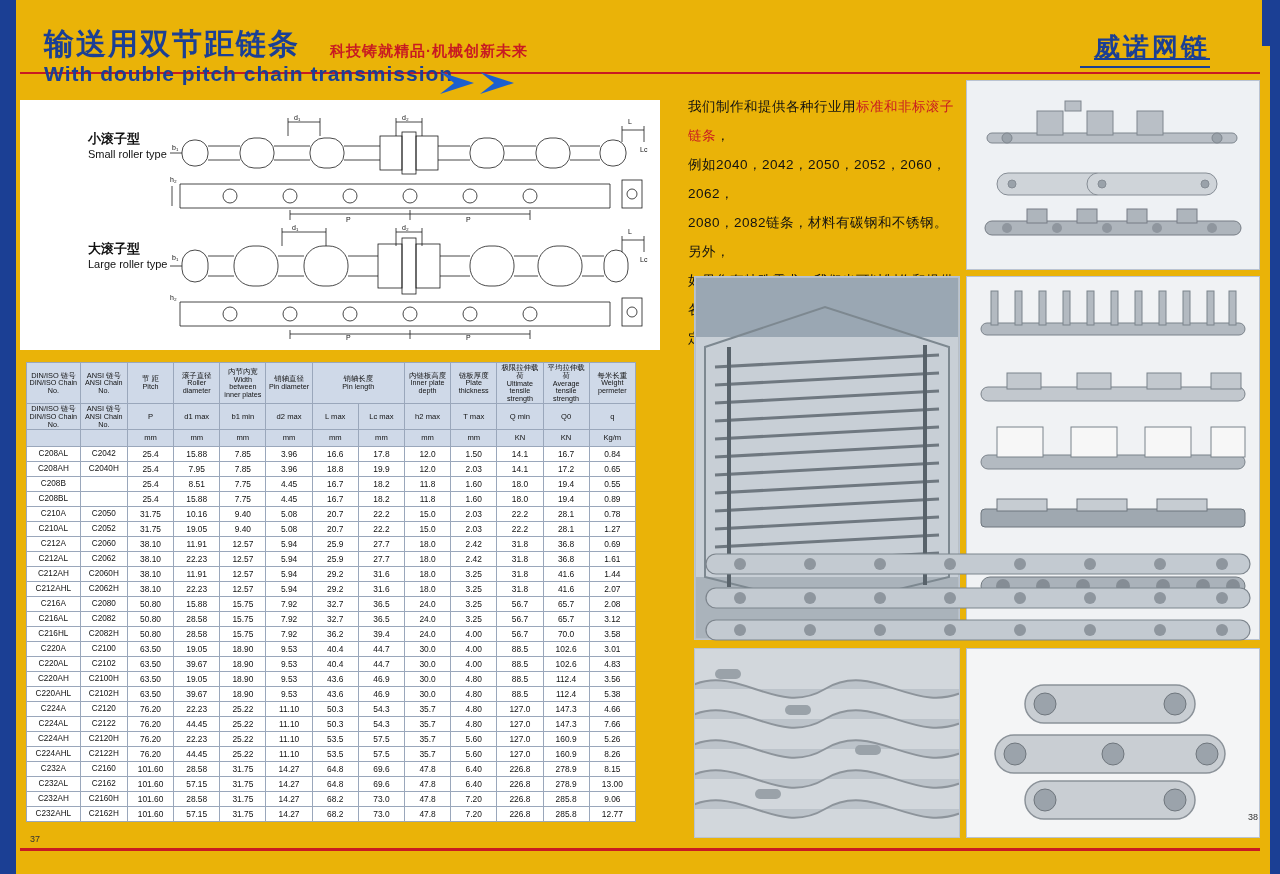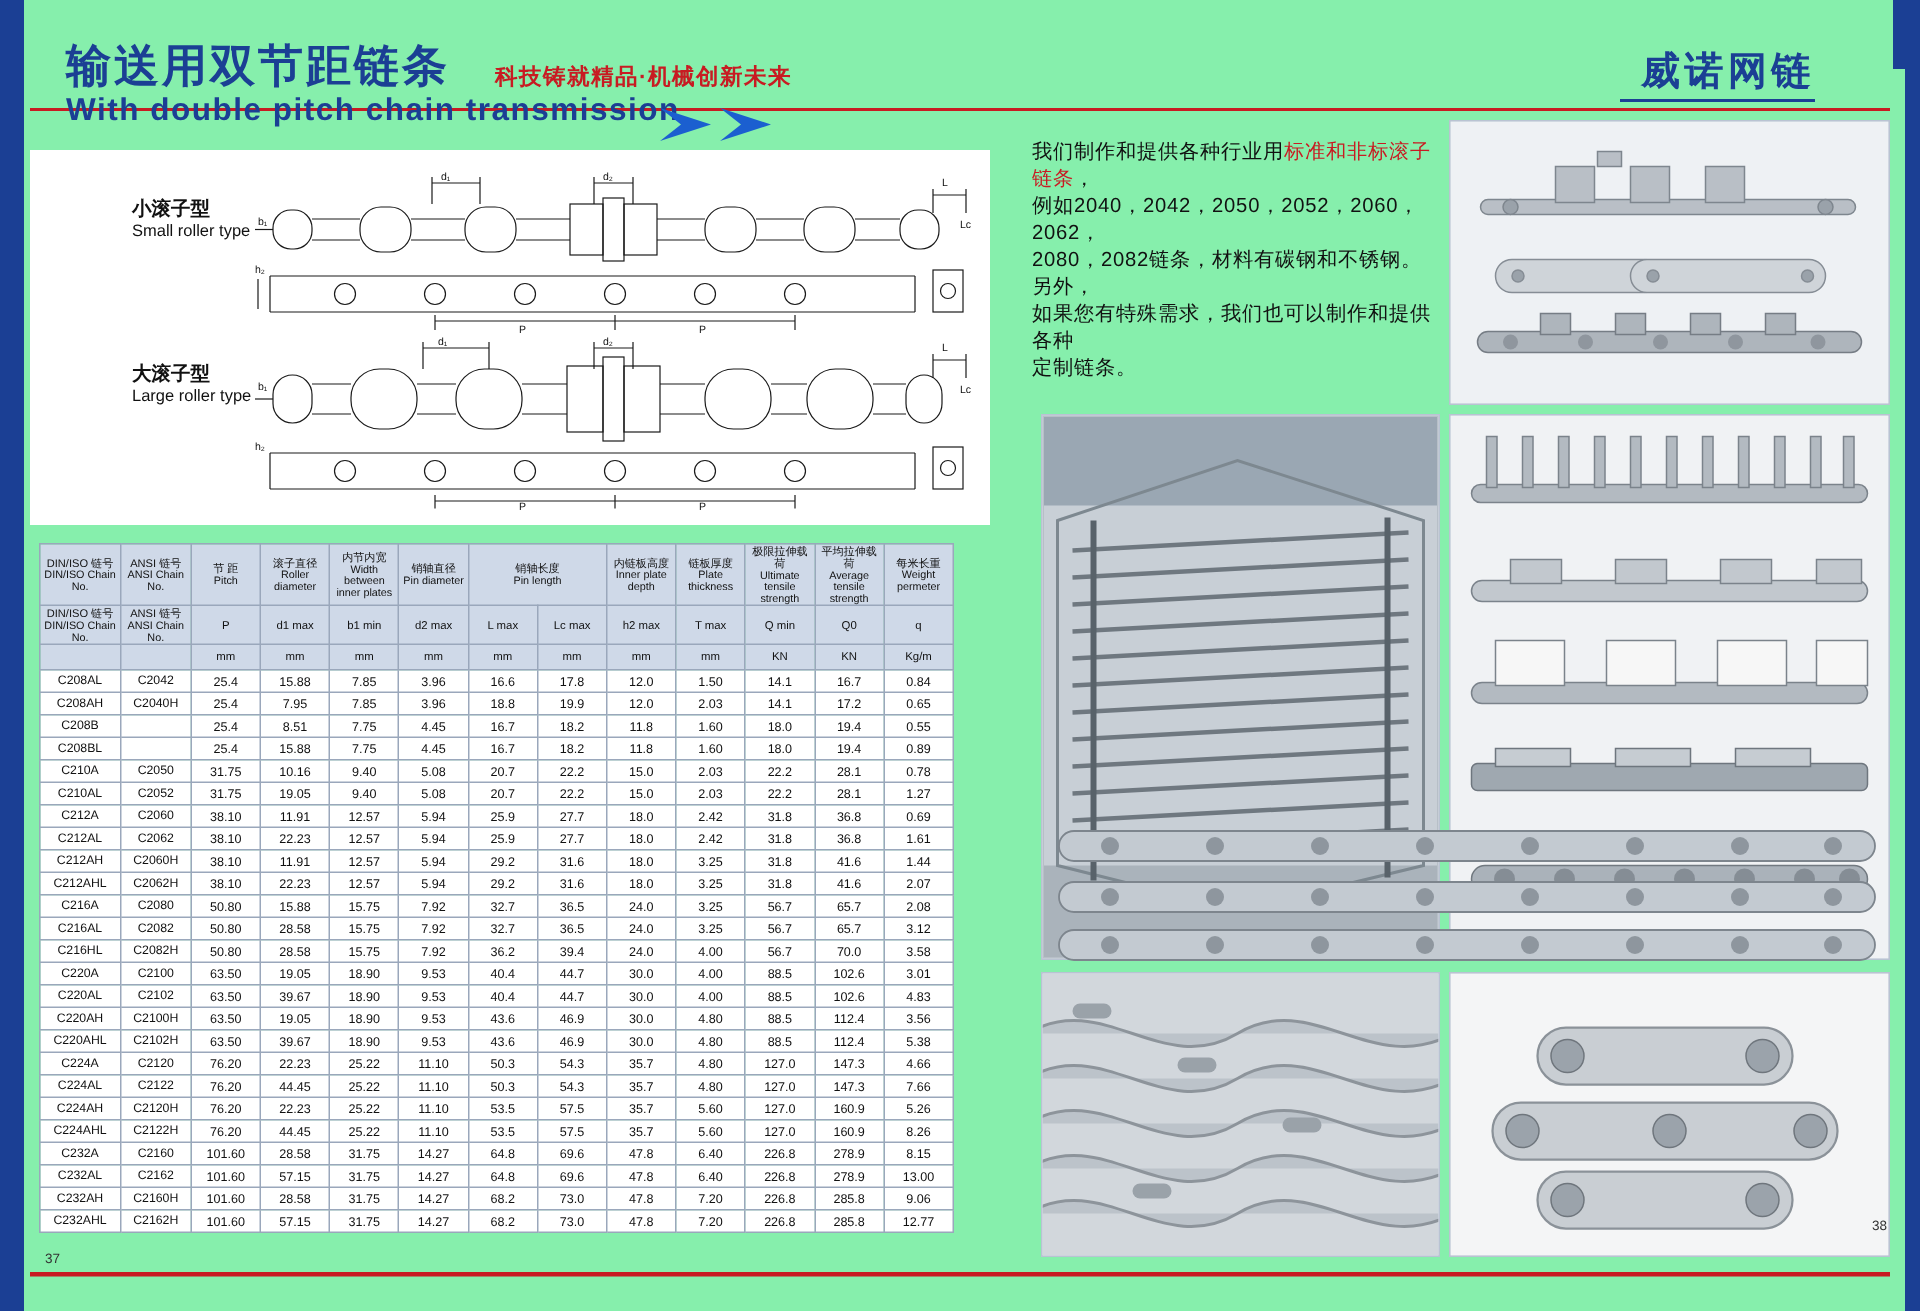--- a/index.html
+++ b/index.html
@@ -6,21 +6,21 @@
   body{
     width:1280px;height:874px;
     background:#ffffff;
     font-family:"Liberation Sans", sans-serif;
     position:relative;
     overflow:hidden;
   }
   
   .page{
     position:absolute;inset:0;
-    background:#86efac;
+    background:#eab308;
   }
   .left-blue-bar{
     position:absolute;left:0;top:0;width:16px;height:874px;
     background:#1b3f94;
   }
   .red-line-top{
     position:absolute;left:20px;top:72px;width:1240px;height:2px;
     background:#c81b22;
   }
   .red-line-bottom{
@@ -45,21 +45,21 @@
   }
   .hdr-slogan{
     position:absolute;left:330px;top:42px;
     font-size:15px;font-weight:bold;color:#c81b22;letter-spacing:1px;
   }
   .arrows{
     position:absolute;left:440px;top:68px;width:100px;height:30px;
   }
   .brand{
     position:absolute;right:70px;top:30px;
-    font-size:26px;font-weight:bold;color:#1b3f94;letter-spacing:3px;
+    font-size:26px;font-weight:bold;color:#1b3f94;letter-spacing:3px;text-decoration:underline;
   }
   .brand-underline{
     position:absolute;right:70px;top:66px;width:130px;height:2px;background:#1b3f94;
   }
 
   
   .draw-area{
     position:absolute;left:20px;top:100px;width:640px;height:250px;
     background:#fff;
   }
@@ -98,21 +98,21 @@
   }
   table.spec tbody tr td:first-child,
   table.spec tbody tr td:nth-child(2){font-size:8.2px;}
   col.c-name{width:50px;}
   col.c-ansi{width:44px;}
   col.c-num{width:43px;}
 
   
   .intro{
     position:absolute;left:688px;top:92px;width:266px;
-    font-size:13.5px;line-height:18px;color:#111;
+    font-size:13.5px;line-height:29px;color:#111;
     letter-spacing:0.5px;
   }
   .intro .hl{color:#c81b22;}
 
   
   .photo{
     position:absolute;
     border:1px solid #b9c3d2;
     background:#dfe4ea;
     overflow:hidden;

